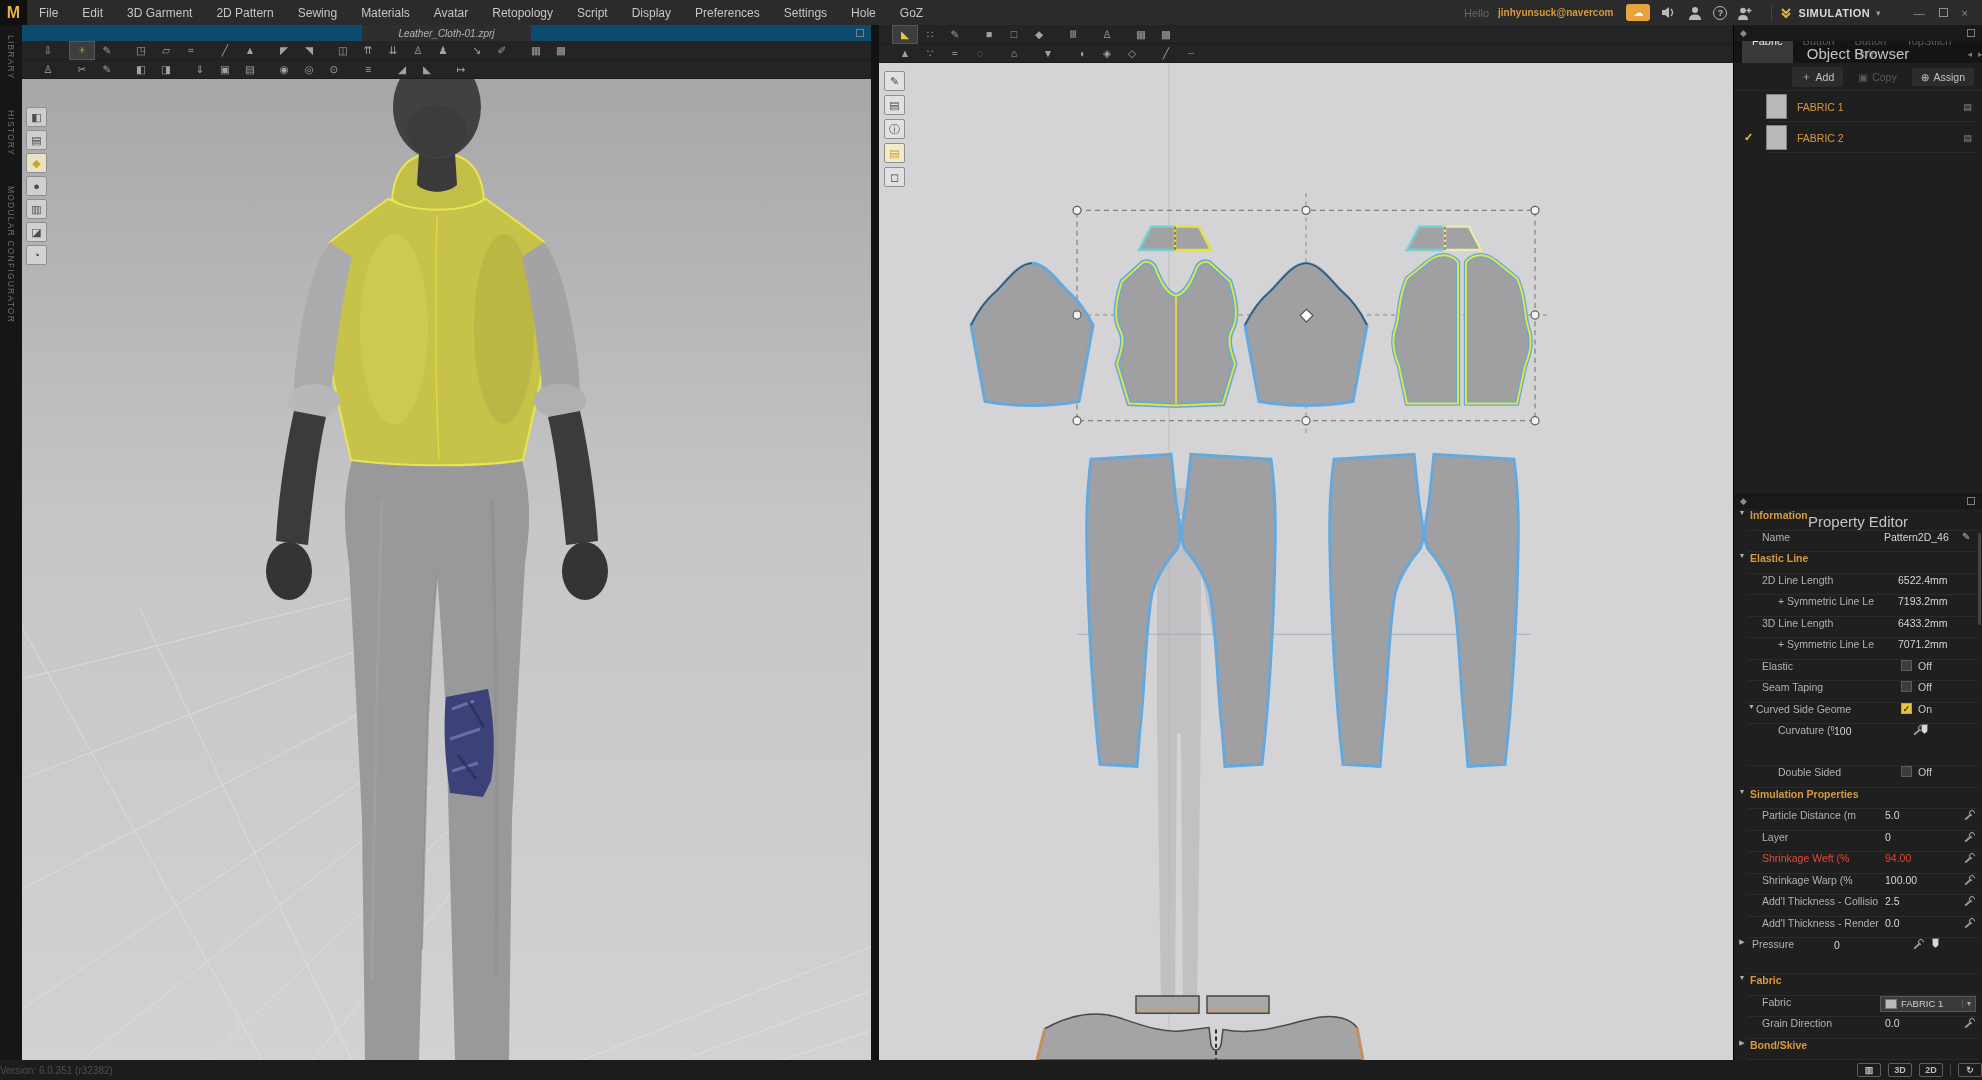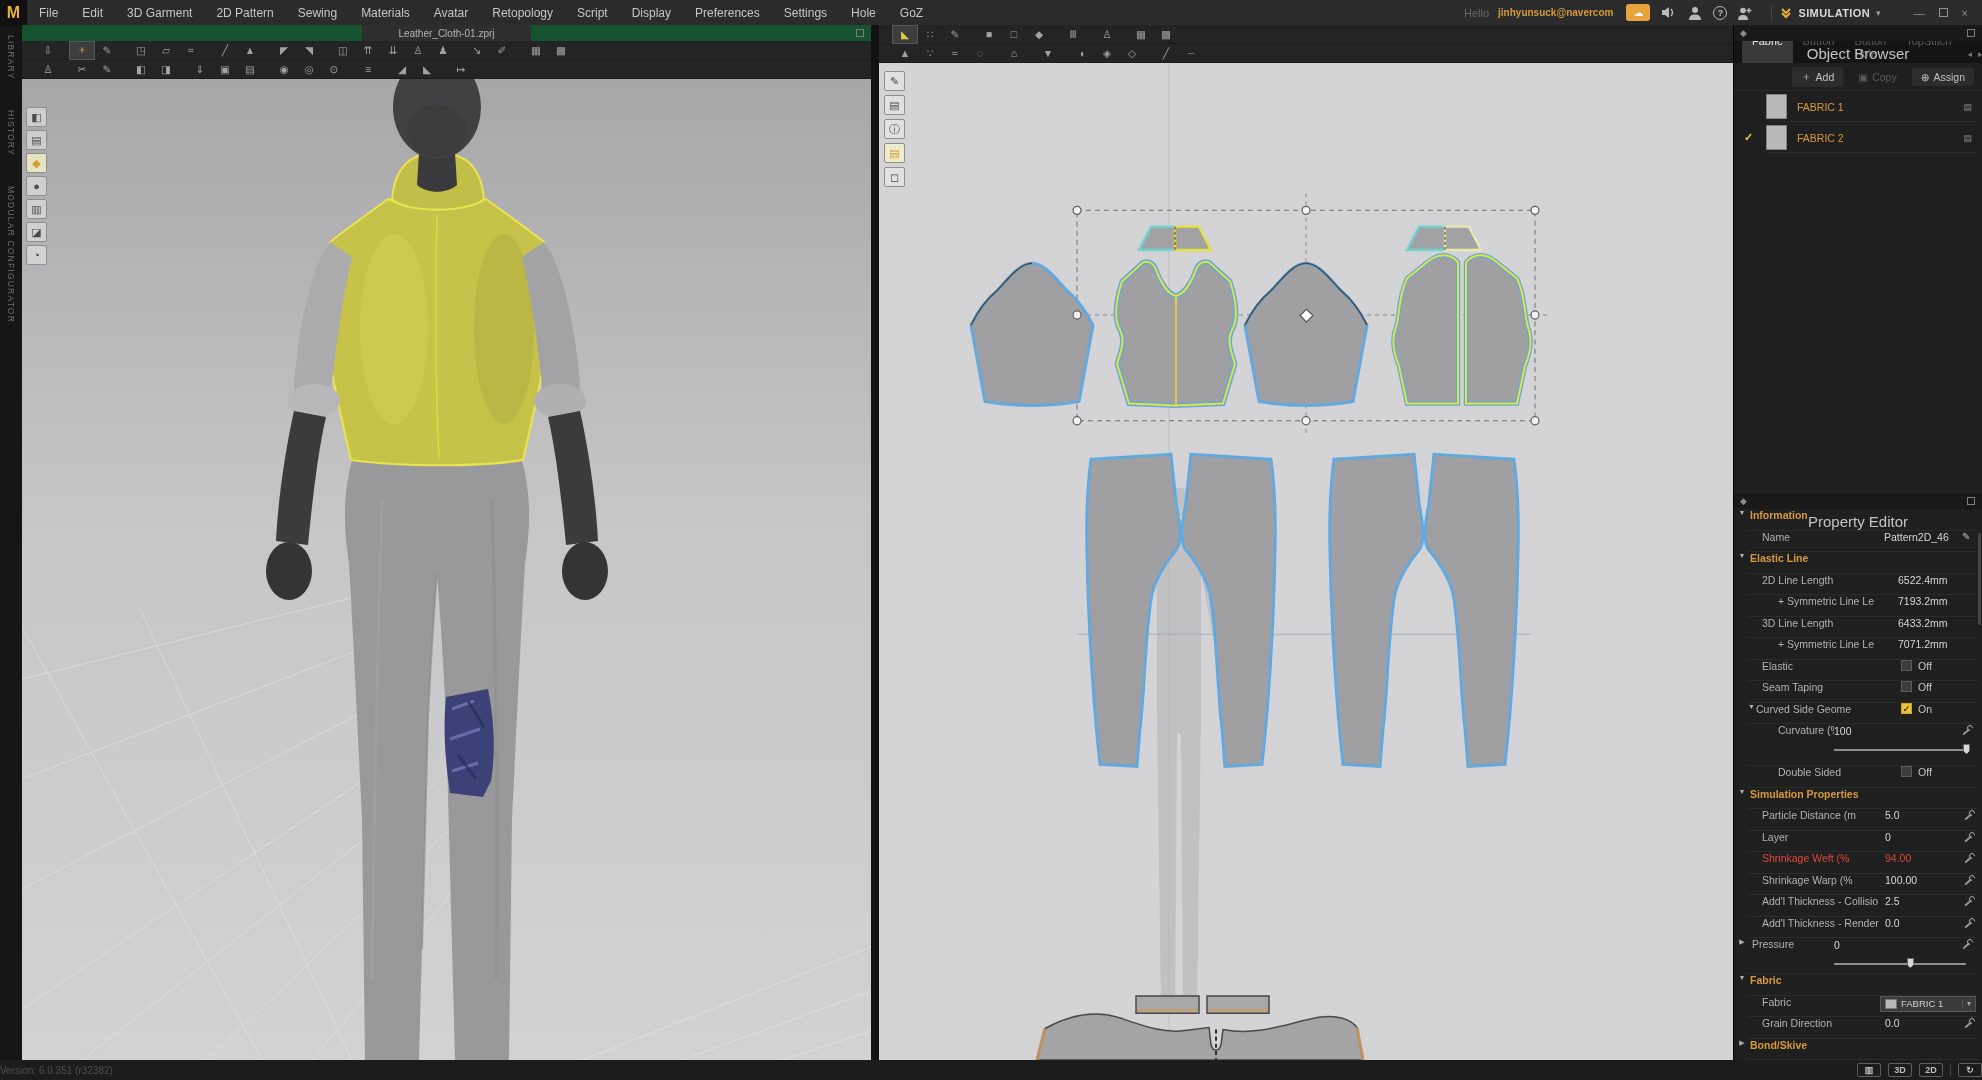--- a/index.html
+++ b/index.html
@@ -37,21 +37,21 @@
   .main { position:absolute; top:25px; bottom:20px; left:0; right:0; display:flex; }
   .side-strip { width:22px; background:#161616; display:flex; flex-direction:column; align-items:center;
     padding-top:10px; gap:30px; }
   .vlabel { writing-mode:vertical-rl; color:#6f6f6f; font-size:8.5px; letter-spacing:1.2px; white-space:nowrap; }
 
   .subwin { display:flex; flex-direction:column; background:#202020; position:relative; }
   .win3d { width:849px; }
   .splitter { width:8px; background:#121212; }
   .win2d { width:854px; }
 
-  .win-titlebar { height:16px; background:#14532d; position:relative; display:flex; align-items:flex-end; justify-content:center; }
+  .win-titlebar { height:16px; background:#0c4a6e; position:relative; display:flex; align-items:flex-end; justify-content:center;font-style:italic; }
   .doc-tab { background:#2e2e2e; color:#b4b4b4; font-size:10px; height:16px; padding:0 36px;
     display:flex; align-items:center; }
   .win-title { color:#9f9f9f; font-size:10px; }
   .ext-icon { position:absolute; right:7px; top:4px; width:8px; height:8px; }
   .ext-icon::before { content:""; position:absolute; left:0; bottom:0; width:6px; height:6px; border:1px solid #7d7d7d; }
   .ext-icon::after { content:""; position:absolute; right:0; top:0; width:5px; height:5px; border-top:1px solid #7d7d7d; border-right:1px solid #7d7d7d; }
 
   .toolbar { height:19px; background:#242424; display:flex; align-items:center; padding-left:14px; border-bottom:1px solid #1c1c1c; }
   .tbtn { min-width:24px; height:17px; display:flex; align-items:center; justify-content:center;
     color:#a2a2a2; font-size:10.5px; margin-right:1px; cursor:default; }
@@ -105,21 +105,21 @@
   .wrench { position:relative; width:13px; height:13px; flex:none; }
   .wrench::before { content:""; position:absolute; left:1px; top:7px; width:8px; height:1.6px; background:#9a9a9a; transform:rotate(-42deg); }
   .wrench::after { content:""; position:absolute; right:1px; top:1px; width:4px; height:4px; border:1.5px solid #9a9a9a;
     border-radius:50%; border-bottom-color:transparent; transform:rotate(-42deg); }
   .pcheck { width:11px; height:11px; background:#3c3c3c; border:1px solid #5c5c5c; margin-right:6px; flex:none; position:relative; }
   .pcheck.on { background:#e8c53a; border-color:#caa42c; }
   .pcheck.on::after { content:"✓"; position:absolute; inset:0; color:#4a3a00; font-size:9px; line-height:11px; text-align:center; font-weight:bold; }
   .pstate { width:58px; color:#c6c6c6; }
   .prow.tall { height:42px; }
   .prow.tall2 { height:36px; }
-  .rcol { width:142px; display:flex; flex-direction:column; gap:7px; flex:none; padding-right:2px; }
+  .rcol { width:142px; display:flex; flex-direction:row; gap:7px; flex:none; padding-right:2px; }
   .rcol .vline { display:flex; align-items:center; }
   .rcol .vline .pvalue { flex:1; }
   .slider { height:10px; position:relative; }
   .slider::before { content:""; position:absolute; left:0; right:8px; top:4.5px; height:2px; background:#8e8e8e; }
   .sl-thumb { position:absolute; top:0; width:7px; height:10px; background:#d8d8d8; border:1px solid #666;
     clip-path:polygon(0 0,100% 0,100% 65%,50% 100%,0 65%); }
   .dropdown { width:96px; height:16px; background:#3a3a3a; border:1px solid #585858; display:flex; align-items:center; flex:none; }
   .dd-swatch { width:12px; height:10px; background:#b9b9bb; margin:0 4px; border:1px solid #777; }
   .dd-text { flex:1; color:#cfcfcf; font-size:9.5px; }
   .dd-caret { width:13px; color:#aaa; font-size:8px; text-align:center; border-left:1px solid #585858; }

